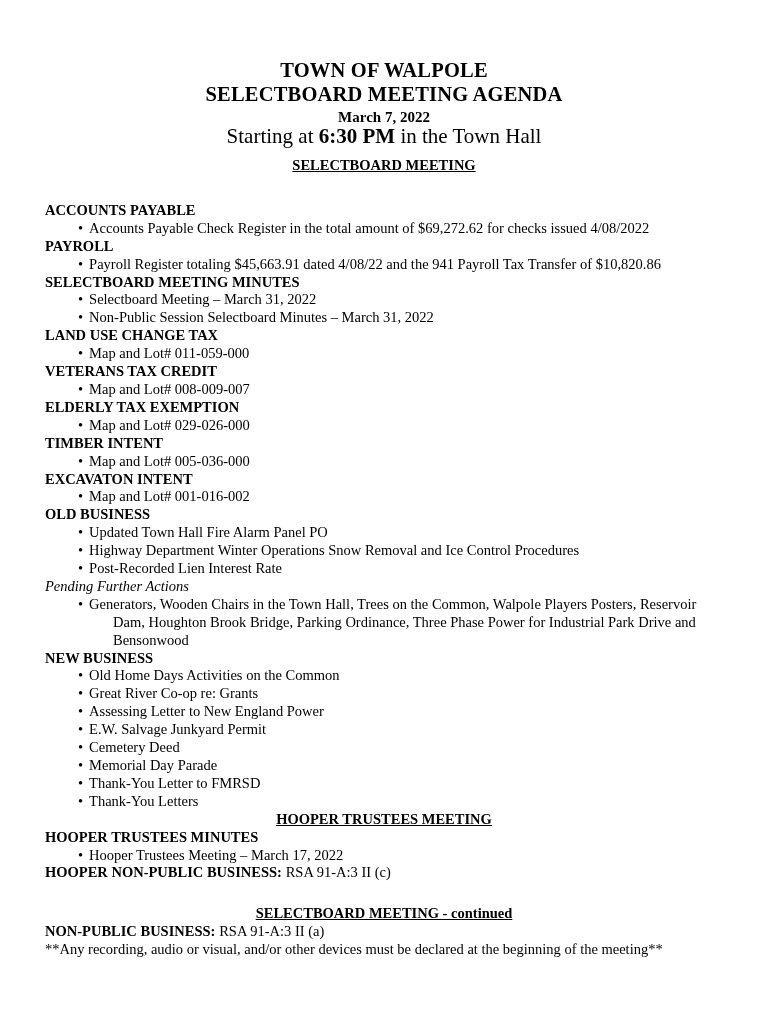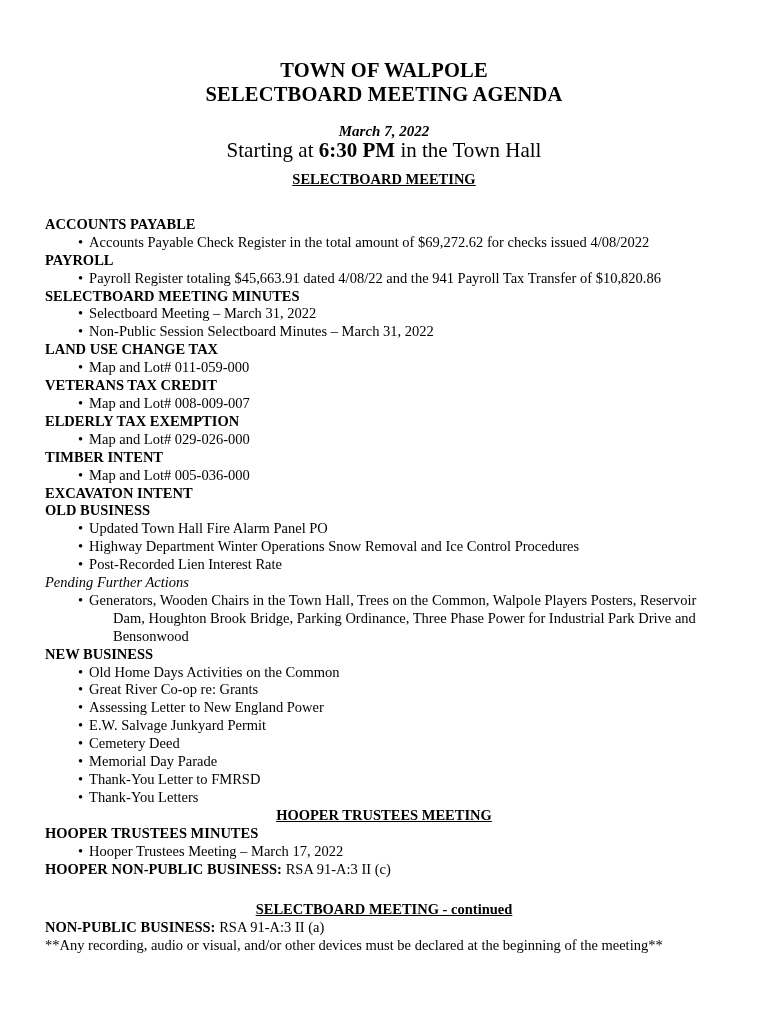--- a/index.html
+++ b/index.html
@@ -5,21 +5,21 @@
   html,body{margin:0;padding:0;background:#ffffff;}
   .page{
     width:768px;height:1024px;box-sizing:border-box;
     padding:58px 45px 0 45px;
     background:#ffffff;color:#000000;
     font-family:"Liberation Serif","DejaVu Serif",serif;
     overflow:hidden;
   }
   .doc-header{text-align:center;}
   .title{font-size:20.5px;font-weight:bold;line-height:24px;letter-spacing:.2px;}
-  .date-line{font-size:15px;font-weight:bold;line-height:19px;margin-top:16px;font-style:italic;}
+  .date-line{font-size:15px;font-weight:bold;line-height:19px;margin-top:2px;}
   .start-line{font-size:21px;line-height:19px;}
   .bold{font-weight:bold;}
   .italic{font-style:italic;}
   .underline{text-decoration:underline;}
   .agenda{font-size:14.5px;line-height:17.9px;}
   .center-line{text-align:center;}
   .blk-0{margin-top:11px;margin-bottom:27px;}
   .blk-15{margin-top:23px;}
   .sec-heading{margin:0;}
   .bullet{padding-left:68px;text-indent:-35px;}
@@ -62,20 +62,21 @@
       <div class="blk-6">
         <div class="sec-heading bold">ELDERLY TAX EXEMPTION</div>
         <div class="bullet"><span class="dot">•</span><span>Map and Lot# 029-026-000</span></div>
       </div>
       <div class="blk-7">
         <div class="sec-heading bold">TIMBER INTENT</div>
         <div class="bullet"><span class="dot">•</span><span>Map and Lot# 005-036-000</span></div>
       </div>
       <div class="blk-8">
         <div class="sec-heading bold">EXCAVATON INTENT</div>
+        <div class="bullet"><span class="dot">•</span><span>Map and Lot# 001-016-002</span></div>
       </div>
       <div class="blk-9">
         <div class="sec-heading bold">OLD BUSINESS</div>
         <div class="bullet"><span class="dot">•</span><span>Updated Town Hall Fire Alarm Panel PO</span></div>
         <div class="bullet"><span class="dot">•</span><span>Highway Department Winter Operations Snow Removal and Ice Control Procedures</span></div>
         <div class="bullet"><span class="dot">•</span><span>Post-Recorded Lien Interest Rate</span></div>
       </div>
       <div class="blk-10">
         <div class="sec-heading italic">Pending Further Actions</div>
         <div class="bullet"><span class="dot">•</span><span>Generators, Wooden Chairs in the Town Hall, Trees on the Common, Walpole Players Posters, Reservoir Dam, Houghton Brook Bridge, Parking Ordinance, Three Phase Power for Industrial Park Drive and Bensonwood</span></div>

